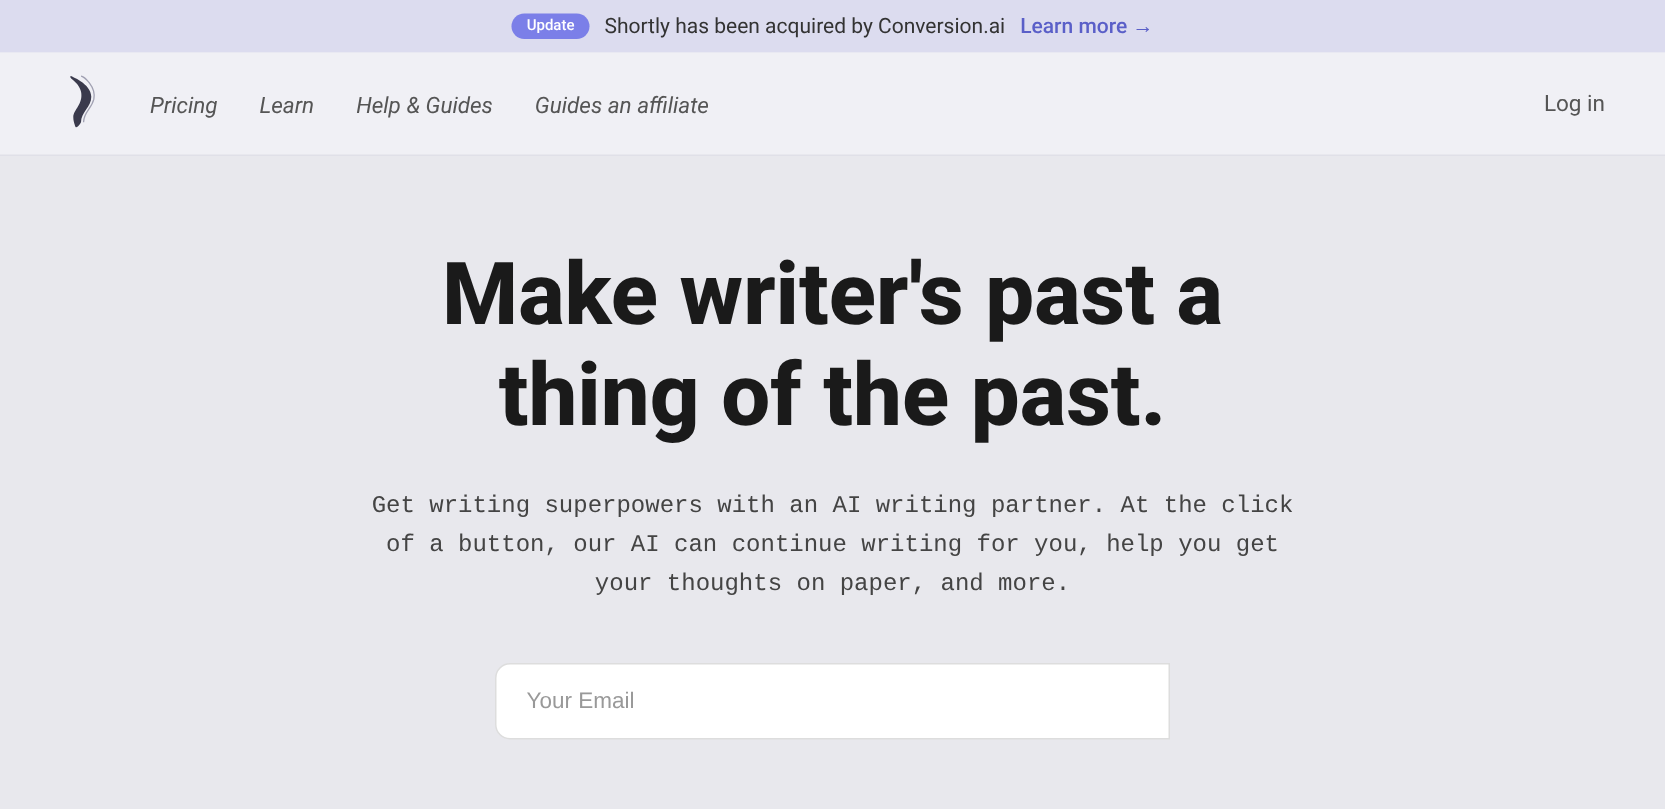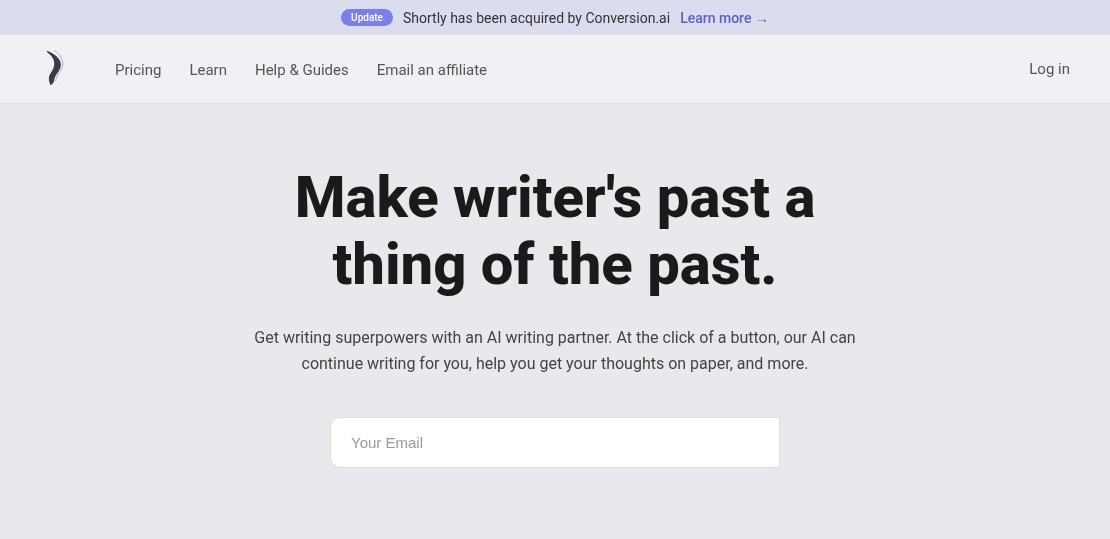--- a/index.html
+++ b/index.html
@@ -56,21 +56,22 @@
       padding: 14px 40px;
       display: flex;
       align-items: center;
       justify-content: space-between;
       border-bottom: 1px solid #e0e0e8;
     }
 
     .nav-left {
       display: flex;
       align-items: center;
-      gap: 47px;
+      gap: 32px;
+      font-style: italic;
     }
 
     .logo {
       width: 28px;
       height: 36px;
     }
 
     .nav-links {
       display: flex;
       align-items: center;
@@ -128,20 +129,21 @@
       margin-left: auto;
       margin-right: auto;
     }
 
     .hero-subtitle {
       font-size: 16px;
       color: #444;
       max-width: 620px;
       margin: 0 auto 40px;
       line-height: 1.6;
+      font-family: Liberation Mono, monospace;
     }
 
     
     .email-form {
       display: flex;
       align-items: center;
       justify-content: center;
       gap: 0;
       max-width: 450px;
       margin: 0 auto;
@@ -190,21 +192,21 @@
       <svg class="logo" viewBox="0 0 28 42" fill="none" xmlns="http://www.w3.org/2000/svg">
         <path d="M6 2 C6 2, 22 8, 22 18 C22 26, 14 30, 14 38 C14 38, 12 42, 10 42 C10 42, 8 38, 8 34 C8 28, 16 24, 14 14 C12 6, 4 4, 6 2Z" fill="#1a1a2e" opacity="0.85"></path>
         <path d="M14 2 C16 2, 26 10, 24 20 C22 28, 16 30, 16 38" stroke="#2a2a4e" stroke-width="1" fill="none" opacity="0.4"></path>
       </svg>
     </a>
 
     <ul class="nav-links">
       <li><a href="#">Pricing</a></li>
       <li><a href="#">Learn</a></li>
       <li><a href="#">Help &amp; Guides</a></li>
-      <li><a href="#">Email an affiliate</a></li>
+      <li><a href="#">Guides an affiliate</a></li>
     </ul>
   </div>
 
   <div class="nav-right">
     <a href="#" class="login-link">Log in</a>
   </div>
 </nav>
 
 <section class="hero">
   <h1 class="hero-title">

